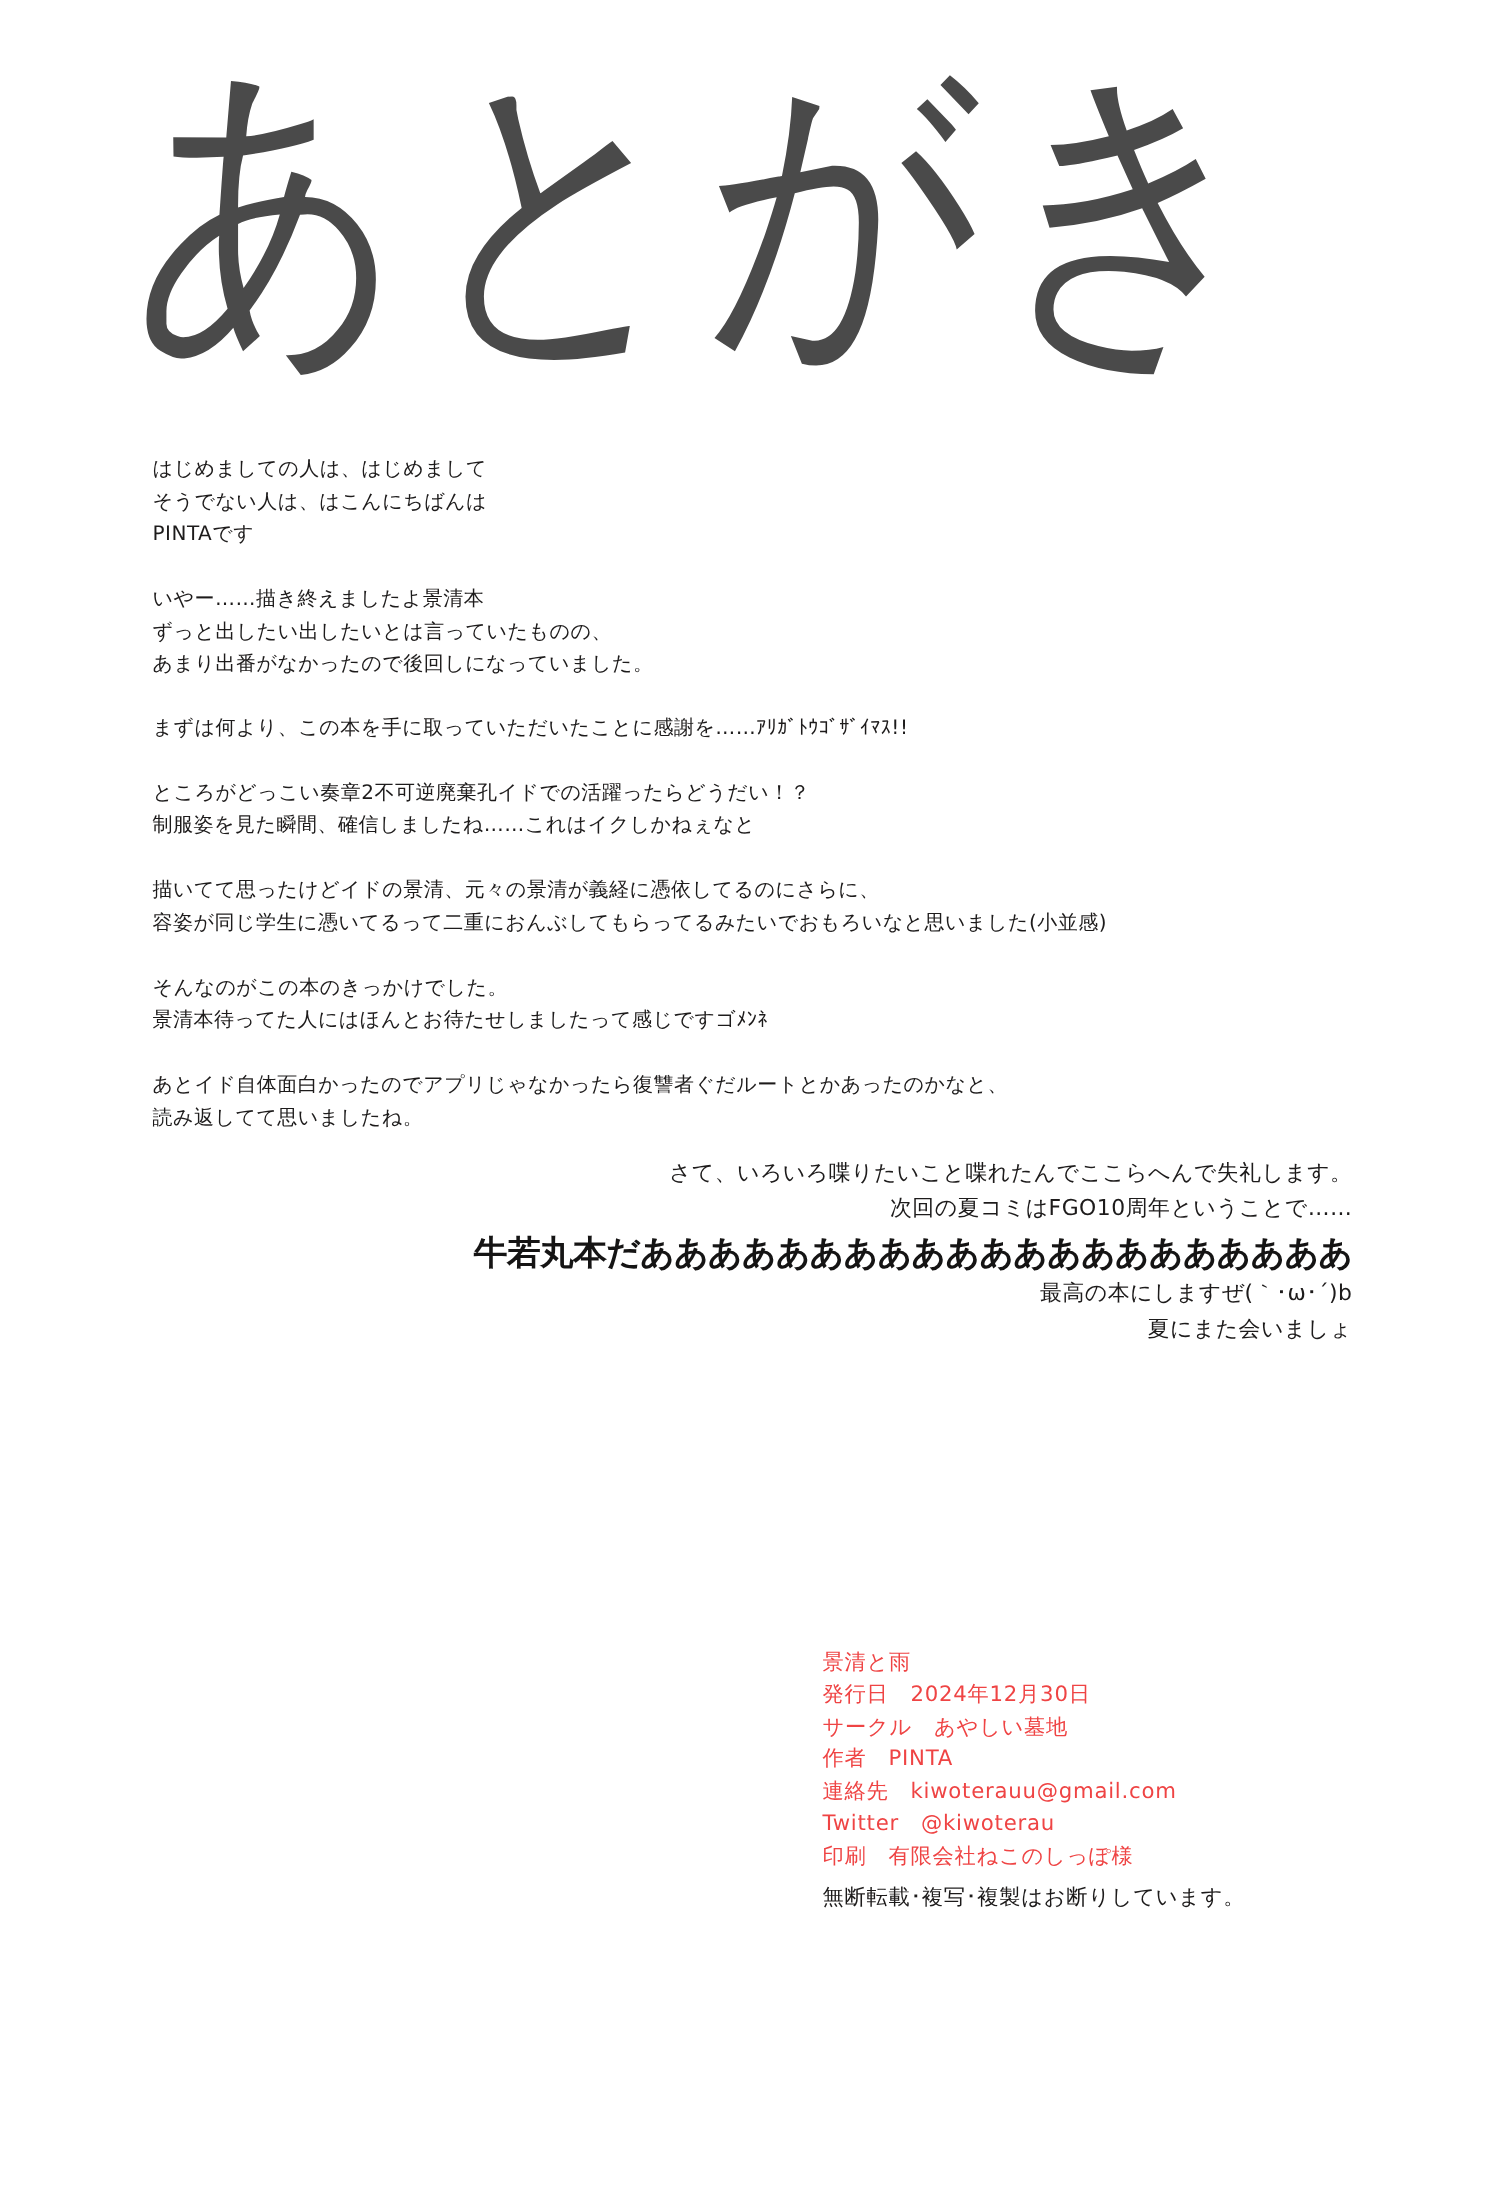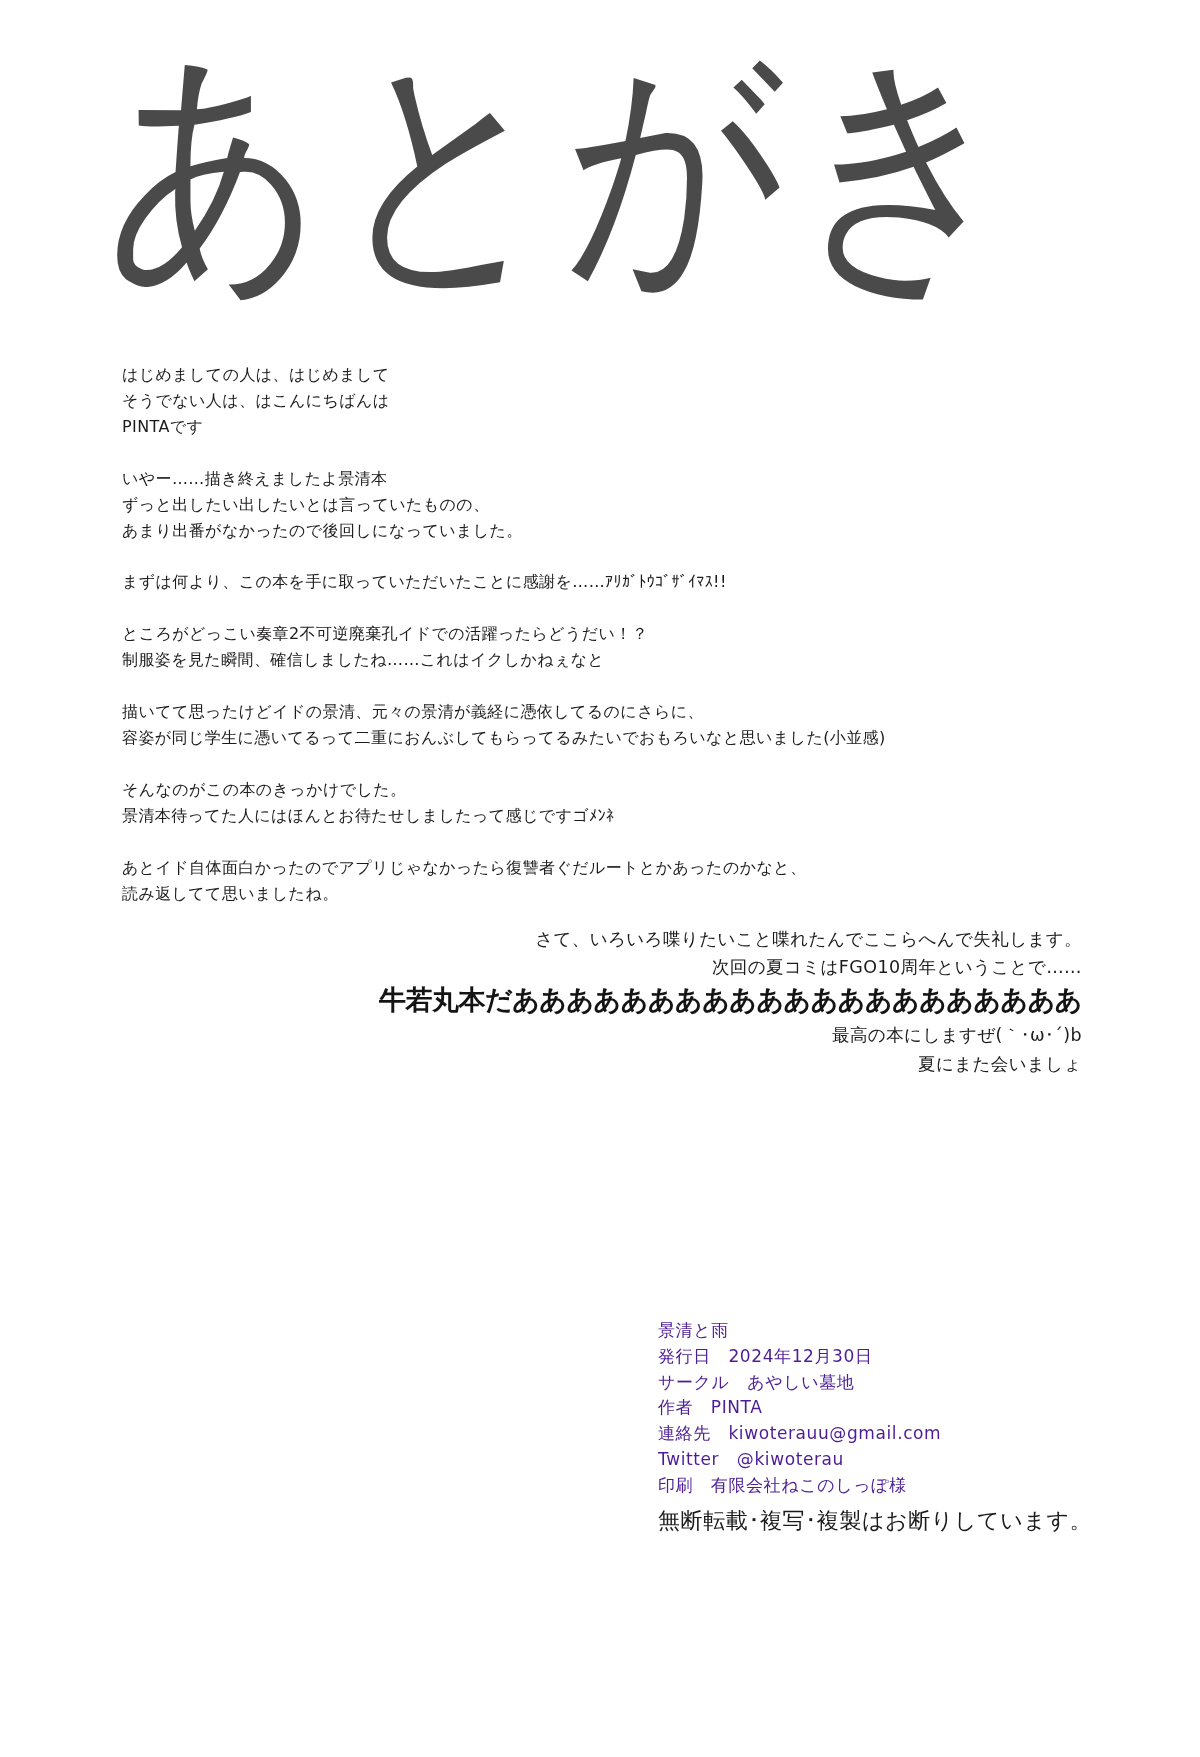--- a/index.html
+++ b/index.html
@@ -59,21 +59,21 @@
     font-family: "DejaVu Sans", "Liberation Sans", sans-serif;
   }
 
   .big-line {
     font-size: 27px;
     font-weight: bold;
     letter-spacing: -0.5px;
     line-height: 1.25;
     margin: 4px 0 2px 0;
     color: #151414;
-    font-family: Liberation Mono, monospace;
+    font-family: Liberation Serif, serif;
   }
 
   .closing-block {
     position: absolute;
     left: 122px;
     top: 925px;
     width: 960px;
     text-align: right;
   }
   .closing-line {
@@ -88,28 +88,28 @@
   .colophon {
     position: absolute;
     left: 658px;
     top: 1318px;
     width: 500px;
   }
   .colophon-line {
     font-size: 17px;
     line-height: 1.52;
     letter-spacing: 0.6px;
-    color: #4c1d95;
+    color: #ef4444;
     font-family: "DejaVu Sans", "Liberation Sans", sans-serif;
   }
   .notice {
     position: absolute;
     left: 658px;
     top: 1506px;
-    font-size: 22px;
+    font-size: 17px;
     letter-spacing: 0.6px;
     color: #1d1b1b;
     font-family: "DejaVu Sans", "Liberation Sans", sans-serif;
   }
 </style>
 </head>
 <body>
 
 <div class="page">
 

